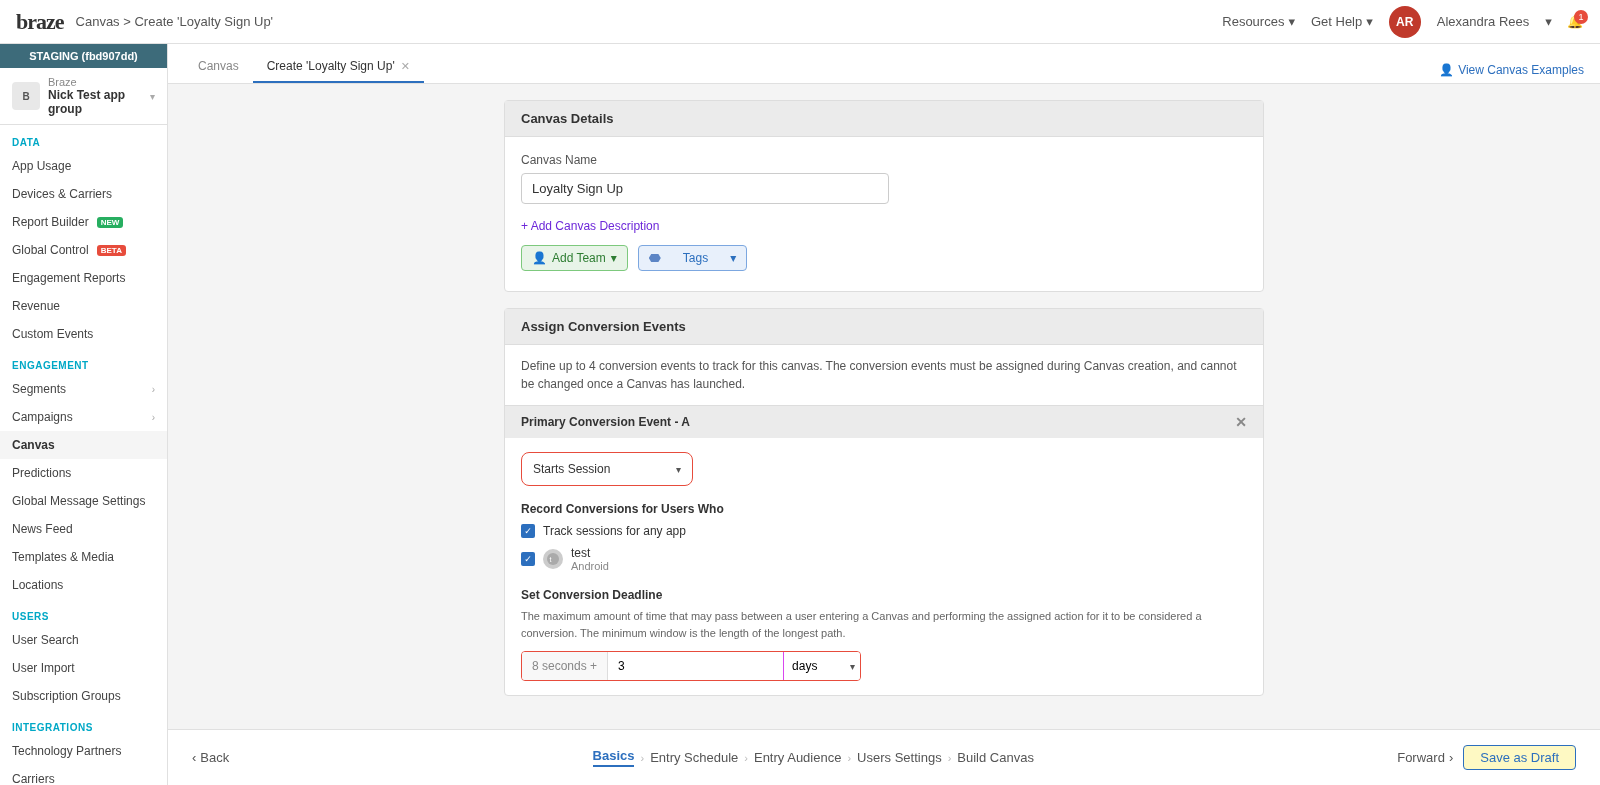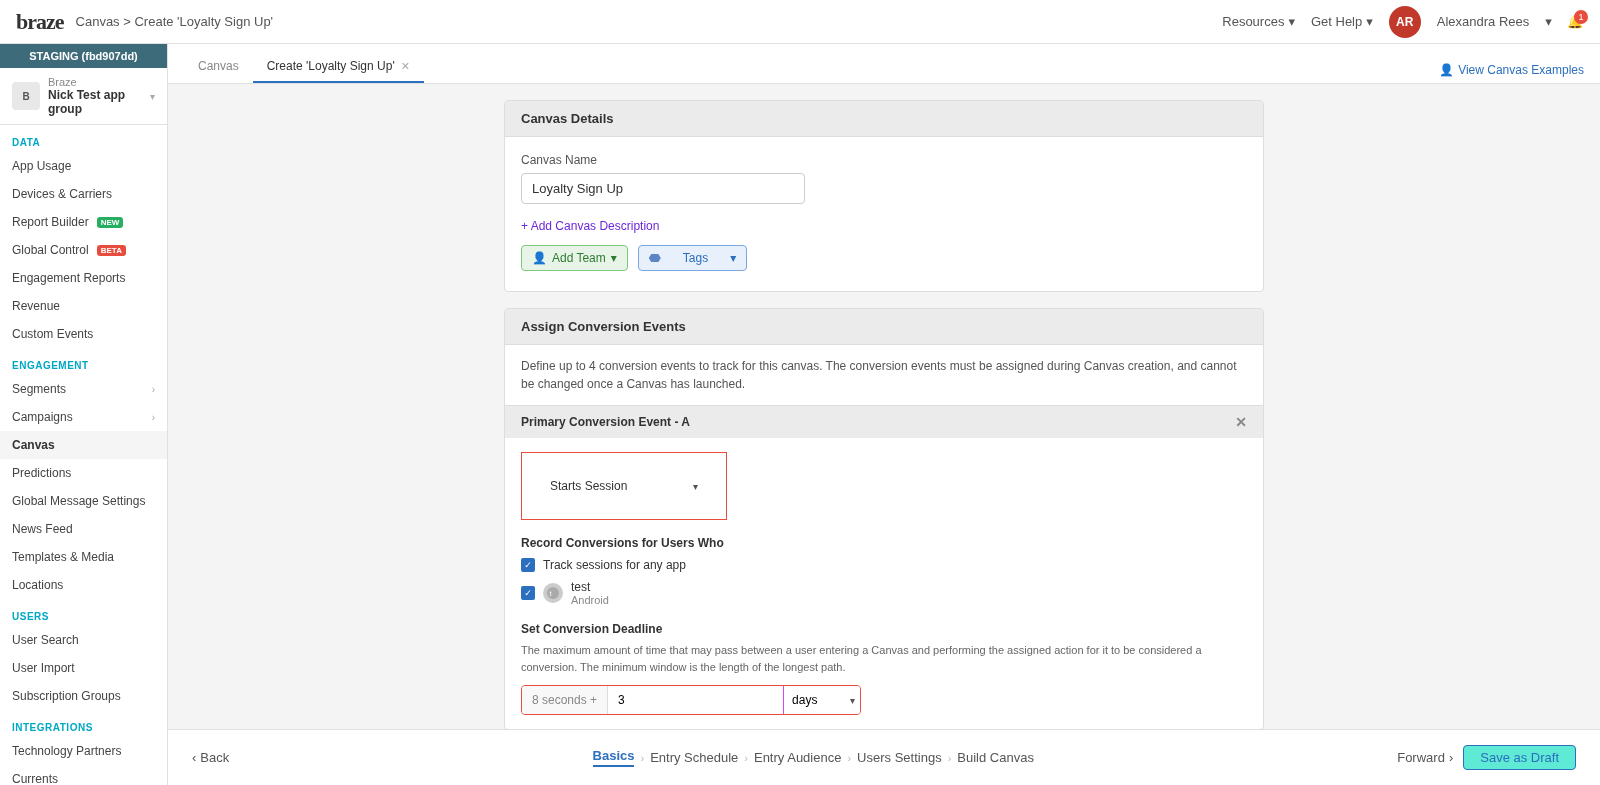--- a/index.html
+++ b/index.html
@@ -141,21 +141,21 @@
       font-size: 13px;
       font-weight: 600;
       color: #333;
       border-bottom: 1px solid #ddd;
     }
     .canvas-card-body { padding: 16px; }
 
     .form-group { margin-bottom: 14px; }
     .form-label { font-size: 12px; color: #555; margin-bottom: 6px; display: block; }
     .form-input {
-      width: 284px;
+      width: 368px;
       padding: 7px 10px;
       border: 1px solid #ccc;
       border-radius: 4px;
       font-size: 13px;
       color: #333;
       outline: none;
     }
 
     .add-description-link { font-size: 12px; color: #6d28d9; cursor: pointer; }
 
@@ -218,22 +218,22 @@
       display: flex;
       justify-content: space-between;
       align-items: center;
     }
     .pce-close { cursor: pointer; color: #888; font-size: 14px; }
     .pce-body { padding: 14px 16px; }
 
     .choose-event-label { font-size: 12px; font-weight: 500; margin-bottom: 8px; }
     .select-wrapper {
       border: 1.5px solid #e74c3c;
-      border-radius: 0;
-      padding: 20px;
+      border-radius: 8px;
+      padding: 3px;
       display: inline-block;
     }
     .event-select {
       padding: 6px 28px 6px 8px;
       border: none;
       outline: none;
       font-size: 12px;
       color: #333;
       background: white;
       -webkit-appearance: none;
@@ -319,21 +319,21 @@
       flex-shrink: 0;
     }
     .back-btn { font-size: 13px; color: #555; cursor: pointer; display: flex; align-items: center; gap: 4px; }
     .breadcrumb-steps { display: flex; align-items: center; gap: 6px; font-size: 13px; }
     .step { color: #555; cursor: pointer; }
     .step.active { color: #2c6fbe; font-weight: 600; border-bottom: 2px solid #2c6fbe; padding-bottom: 2px; }
     .step-chevron { color: #bbb; font-size: 11px; }
     .bottom-right { display: flex; gap: 10px; align-items: center; }
     .forward-btn { font-size: 13px; color: #555; cursor: pointer; display: flex; align-items: center; gap: 4px; }
     .save-draft-btn {
-      background: #5eead4;
+      background: #fef9c3;
       border: 1.5px solid #2c6fbe;
       color: #2c6fbe;
       border-radius: 4px;
       padding: 4px 16px;
       font-size: 13px;
       font-weight: 500;
       cursor: pointer;
     }
 
     
@@ -445,21 +445,21 @@
       </div>
     <div class="sidebar-item">
         <span>Subscription Groups</span>
       </div>
 
     <div class="sidebar-section-label">INTEGRATIONS</div>
     <div class="sidebar-item">
         <span>Technology Partners</span>
       </div>
     <div class="sidebar-item">
-        <span>Currents</span>
+        <span>Carriers</span>
       </div>
   </div>
 
   <div style="display:flex; flex-direction:column; flex:1; overflow:hidden;">
 
     <div class="tab-bar">
       <div class="tab-bar-left">
         <div class="tab">
           <span>Canvas</span>
         </div>

